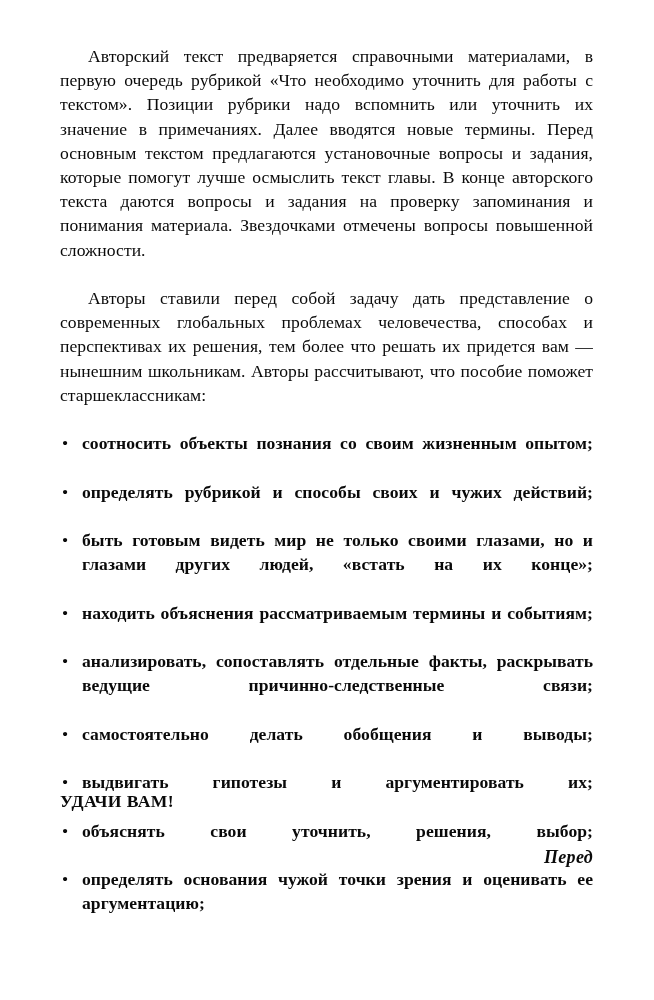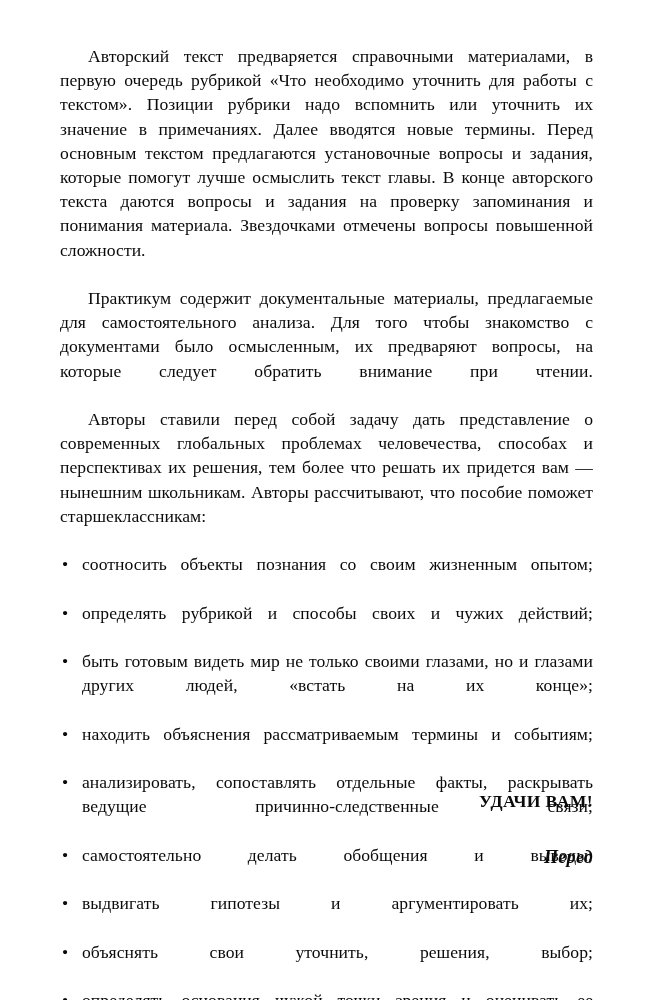--- a/index.html
+++ b/index.html
@@ -57,34 +57,35 @@
     position: absolute;
     left: 2px;
     top: 0;
     width: 12px;
     font-size: 17.6px;
     line-height: 24.2px;
     text-align: left;
   }
   ul.bullet-list li .bullet-text {
     display: block;
+    font-weight: bold;
   }
   
   p.para::after,
   ul.bullet-list li .bullet-text::after {
     content: "";
     display: inline-block;
     width: 100%;
   }
   .closing {
     position: absolute;
     left: 60px;
     top: 789px;
     width: 533px;
-    text-align: right;
+    text-align: left;
     font-size: 17.6px;
     line-height: 24.2px;
     font-weight: 700;
     letter-spacing: 0.4px;
   }
   .signature {
     position: absolute;
     left: 60px;
     top: 845px;
     width: 533px;
@@ -98,21 +99,20 @@
 </style>
 </head>
 <body>
 
 <div class="page">
 
   <div class="text-block">
 
     <p class="para">Авторский текст предваряется справочными материалами, в первую очередь рубрикой «Что необходимо уточнить для работы с текстом». Позиции рубрики надо вспомнить или уточнить их значение в примечаниях. Далее вводятся новые термины. Перед основным текстом предлагаются установочные вопросы и задания, которые помогут лучше осмыслить текст главы. В конце авторского текста даются вопросы и задания на проверку запоминания и понимания материала. Звездочками отмечены вопросы повышенной сложности.</p>
 
-    <p class="para">Практикум содержит документальные материалы, предлагаемые для самостоятельного анализа. Для того чтобы знакомство с документами было осмысленным, их предваряют вопросы, на которые следует обратить внимание при чтении.</p>
 
     <p class="para">Авторы ставили перед собой задачу дать представление о современных глобальных проблемах человечества, способах и перспективах их решения, тем более что решать их придется вам — нынешним школьникам. Авторы рассчитывают, что пособие поможет старшеклассникам:</p>
 
     <ul class="bullet-list">
       <li>
         <span class="bullet-dot">•</span>
         <span class="bullet-text">соотносить объекты познания со своим жизненным опытом;</span>
       </li>
       <li>
         <span class="bullet-dot">•</span>

